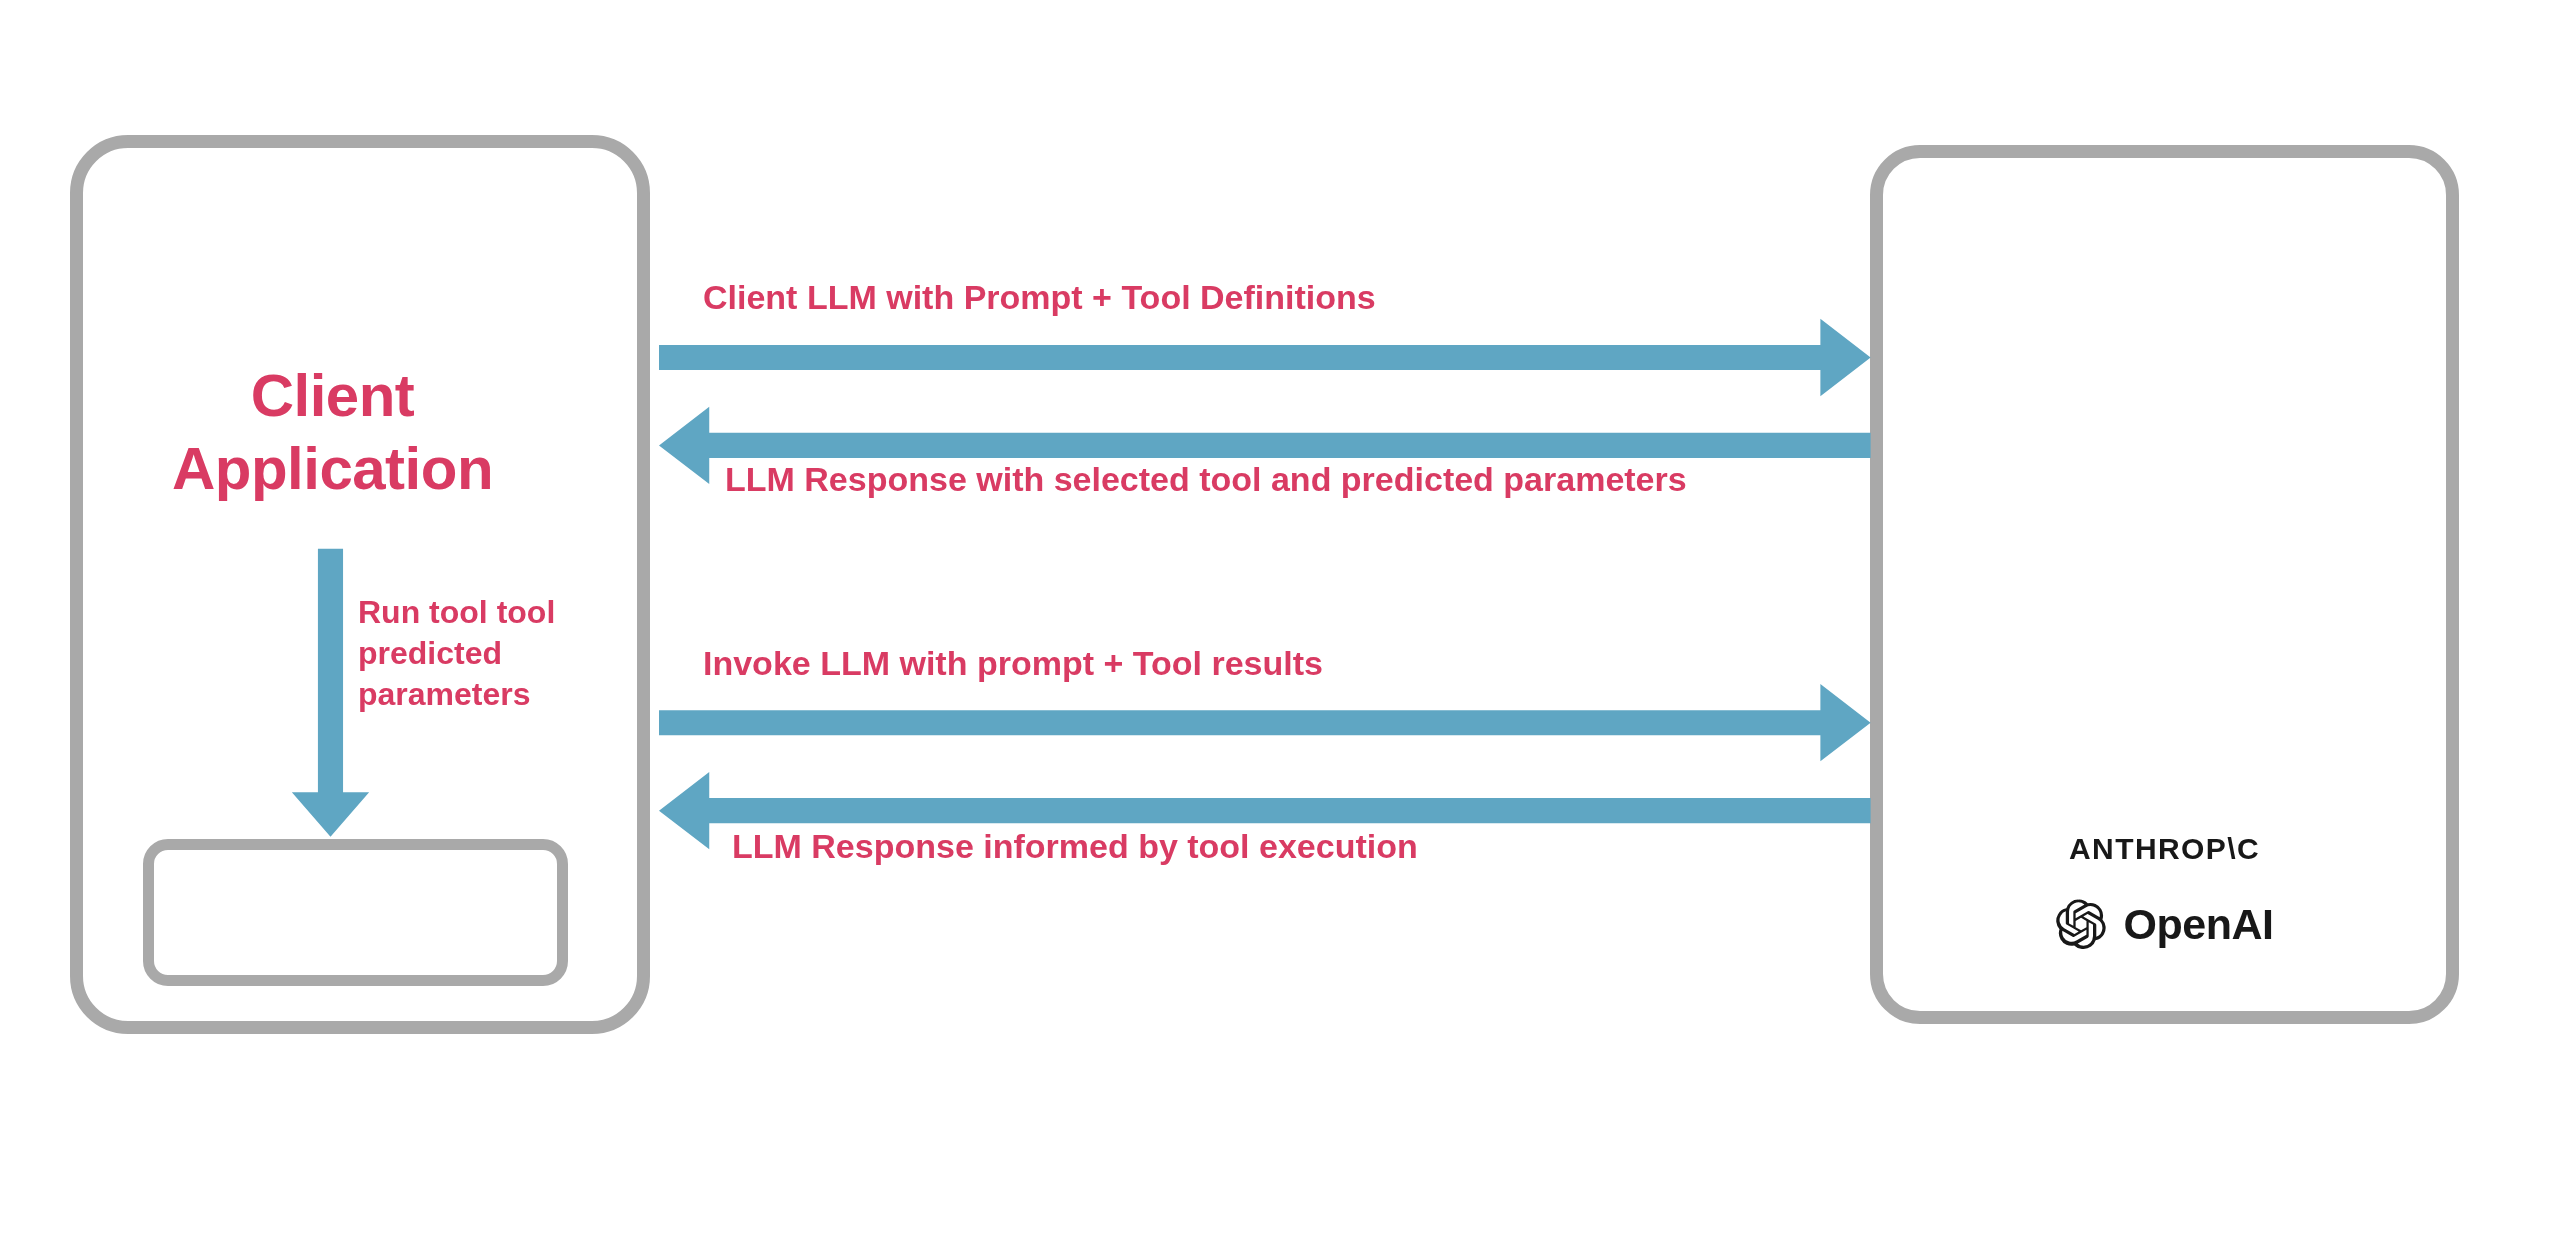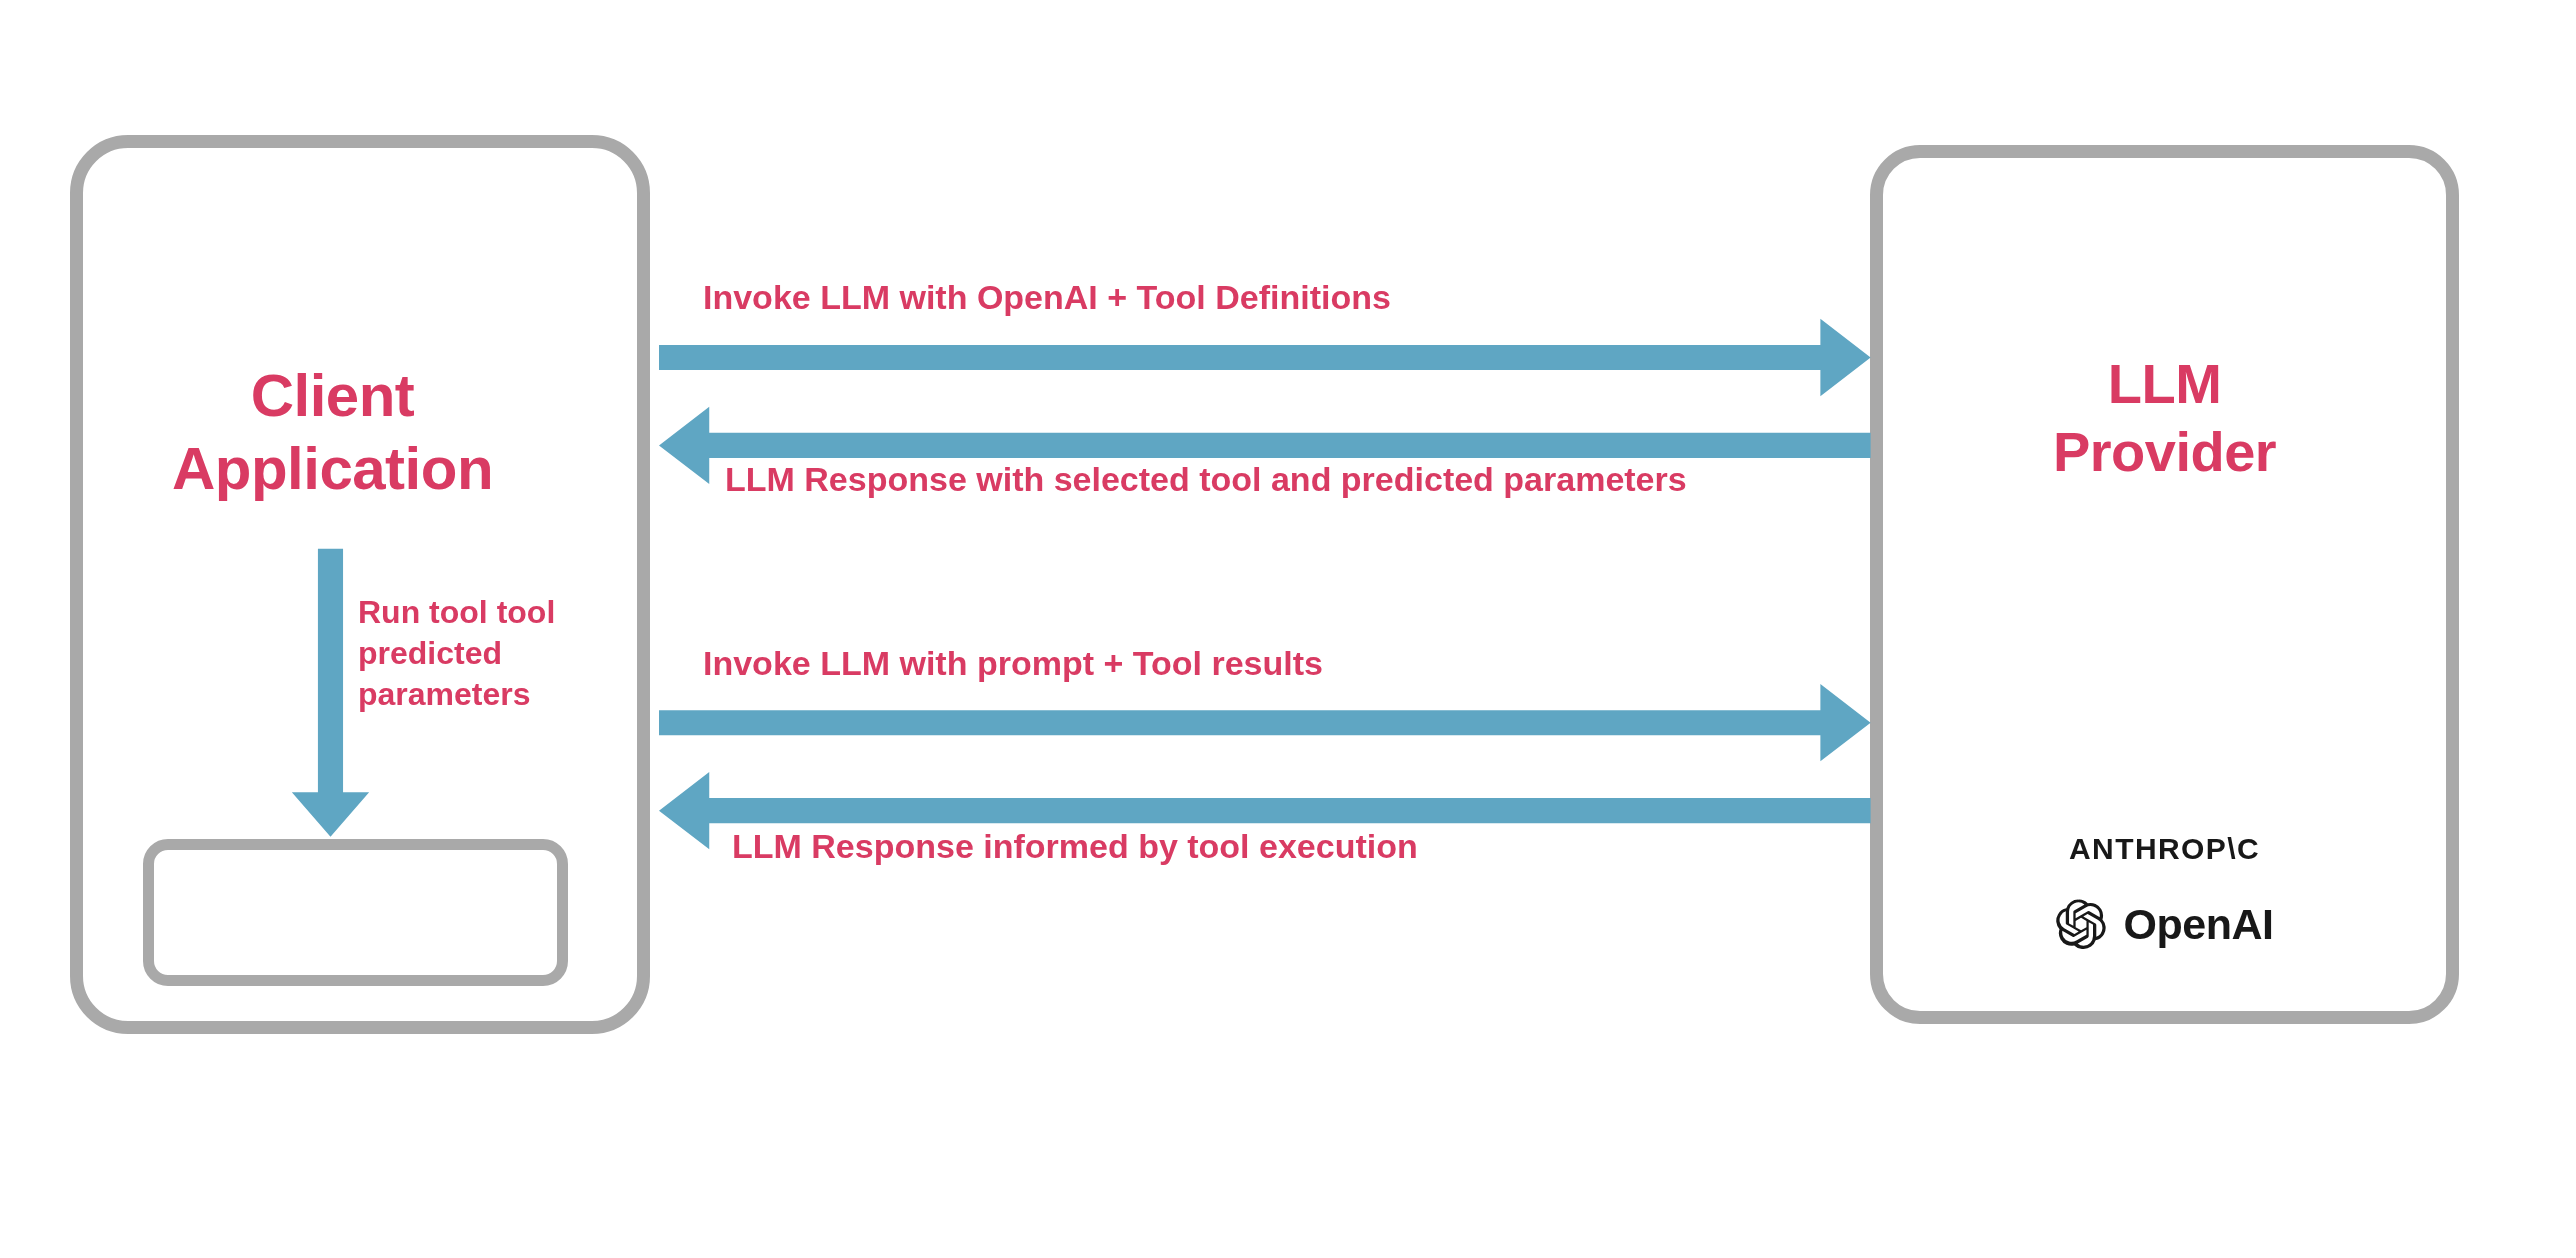--- a/index.html
+++ b/index.html
@@ -150,22 +150,20 @@
 
 <div id="canvas">
 
   <div id="client-box" class="node-box"></div>
   <div id="client-title" class="node-title">Client
 Application</div>
 
   <div id="tools-box" class="inner-box"></div>
 
   <div id="llm-box" class="node-box"></div>
-  <div id="llm-title" class="node-title">LLM
-Provider</div>
 
   <div id="anthropic-logo">ANTHROP\C</div>
 
   <div id="openai-logo">
     <svg width="50" height="50" viewBox="0 0 24 24">
       <path fill="#181818" d="M22.28 9.82a5.98 5.98 0 0 0-.52-4.91 6.05 6.05 0 0 0-6.51-2.9A6 6 0 0 0 10.7.3a6.05 6.05 0 0 0-5.77 4.19 5.98 5.98 0 0 0-4 2.9 6.05 6.05 0 0 0 .75 7.09 5.98 5.98 0 0 0 .51 4.91 6.05 6.05 0 0 0 6.52 2.9A5.98 5.98 0 0 0 13.26 24a6.05 6.05 0 0 0 5.77-4.2 5.99 5.99 0 0 0 4-2.9 6.06 6.06 0 0 0-.75-7.08zm-9.02 12.6a4.48 4.48 0 0 1-2.88-1.04l.14-.08 4.78-2.76a.79.79 0 0 0 .39-.68v-6.74l2.02 1.17a.07.07 0 0 1 .04.06v5.58a4.5 4.5 0 0 1-4.49 4.49zM3.6 18.3a4.47 4.47 0 0 1-.54-3.01l.14.09 4.78 2.76a.77.77 0 0 0 .78 0l5.84-3.37v2.33a.08.08 0 0 1-.03.07l-4.83 2.79a4.5 4.5 0 0 1-6.14-1.65zM2.34 7.9a4.49 4.49 0 0 1 2.35-1.97V11.6a.77.77 0 0 0 .38.67l5.82 3.36-2.02 1.17a.08.08 0 0 1-.07 0L3.96 14a4.5 4.5 0 0 1-1.64-6.14zm16.6 3.86-5.83-3.4L15.12 7.2a.08.08 0 0 1 .07 0l4.83 2.79a4.49 4.49 0 0 1-.68 8.1v-5.67a.78.78 0 0 0-.4-.67zm2.01-3.02-.14-.09-4.77-2.78a.78.78 0 0 0-.79 0L9.42 9.24V6.9a.07.07 0 0 1 .03-.07l4.83-2.78a4.5 4.5 0 0 1 6.68 4.65zM8.32 12.87 6.3 11.7a.08.08 0 0 1-.04-.06V6.08a4.5 4.5 0 0 1 7.37-3.45l-.14.08L8.71 5.47a.79.79 0 0 0-.39.68v6.72zm1.1-2.36 2.6-1.5 2.6 1.5v3l-2.6 1.5-2.6-1.5v-3z"></path>
     </svg>
     <span id="openai-wordmark">OpenAI</span>
   </div>
 
@@ -185,21 +183,21 @@
 
     <g>
       <polygon fill="#5fa6c3" points="1936,826 734,826 734,799 682,839 734,879 734,852 1936,852"></polygon>
     </g>
 
     <g>
       <polygon fill="#5fa6c3" points="329,568 355,568 355,820 382,820 342,866 302,820 329,820"></polygon>
     </g>
   </svg>
 
-  <div id="label-1" class="edge-label">Invoke LLM with OpenAI + Tool Definitions</div>
+  <div id="label-1" class="edge-label">Client LLM with Prompt + Tool Definitions</div>
 
   <div id="label-2" class="edge-label">LLM Response with selected tool and predicted parameters</div>
 
   <div id="label-3" class="edge-label">Invoke LLM with prompt + Tool results</div>
 
   <div id="label-4" class="edge-label">LLM Response informed by tool execution</div>
 
   <div id="label-run" class="edge-label">Run tool tool
 predicted
 parameters</div>

